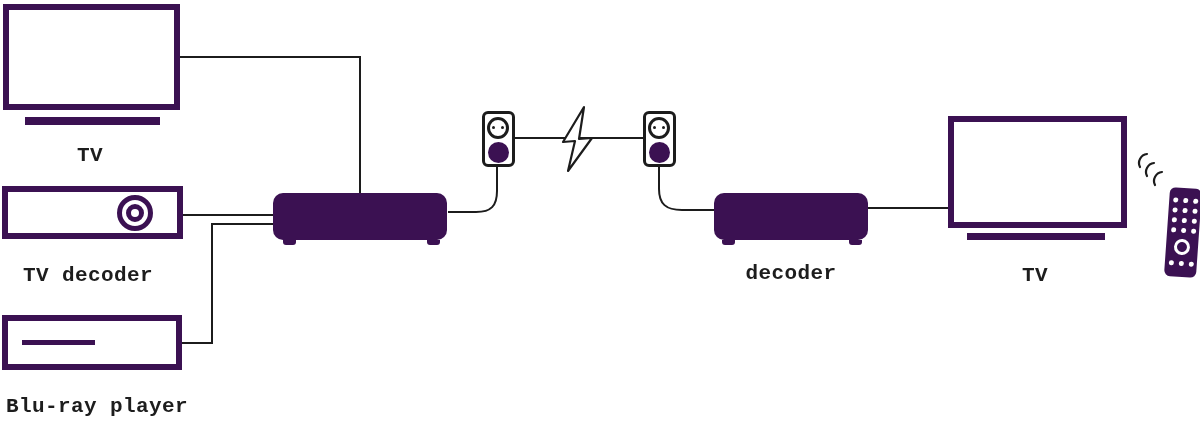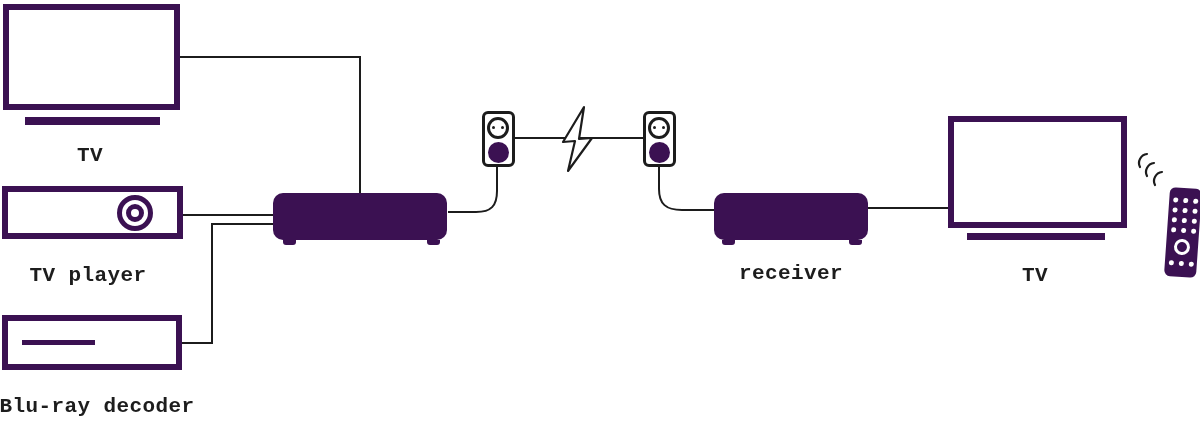--- a/index.html
+++ b/index.html
@@ -59,46 +59,46 @@
     <path class="wave" d="M1162 172 A9 9 0 0 0 1155 185"></path>
   </svg>
 
   <div class="abs frame" style="left:3px;top:4px;width:177px;height:106px;"></div>
   <div class="abs purple" style="left:25px;top:117px;width:135px;height:8px;"></div>
   <span class="label" style="left:90px;top:144px;">TV</span>
 
   <div class="abs frame" style="left:2px;top:186px;width:181px;height:53px;"></div>
   <div class="abs dial" style="left:117px;top:195px;width:36px;height:36px;"></div>
   <div class="abs dial" style="left:126px;top:204px;width:18px;height:18px;"></div>
-  <span class="label" style="left:88px;top:264px;">TV player</span>
+  <span class="label" style="left:88px;top:264px;">TV decoder</span>
 
   <div class="abs frame" style="left:2px;top:315px;width:180px;height:55px;"></div>
   <div class="abs purple" style="left:22px;top:340px;width:73px;height:5px;"></div>
-  <span class="label" style="left:97px;top:395px;">Blu-ray decoder</span>
+  <span class="label" style="left:97px;top:395px;">Blu-ray player</span>
 
   <div class="abs box" style="left:273px;top:193px;width:174px;height:47px;"></div>
   <div class="abs foot" style="left:283px;top:240px;width:13px;height:5px;"></div>
   <div class="abs foot" style="left:427px;top:240px;width:13px;height:5px;"></div>
 
   <div class="abs outlet" style="left:482px;top:111px;width:33px;height:56px;"></div>
   <div class="abs socket-ring" style="left:487px;top:117px;width:22px;height:22px;"></div>
   <div class="abs socket-dot" style="left:492px;top:126px;"></div>
   <div class="abs socket-dot" style="left:501px;top:126px;"></div>
   <div class="abs plug" style="left:488px;top:142px;width:21px;height:21px;"></div>
 
   <div class="abs outlet" style="left:643px;top:111px;width:33px;height:56px;"></div>
   <div class="abs socket-ring" style="left:648px;top:117px;width:22px;height:22px;"></div>
   <div class="abs socket-dot" style="left:653px;top:126px;"></div>
   <div class="abs socket-dot" style="left:662px;top:126px;"></div>
   <div class="abs plug" style="left:649px;top:142px;width:21px;height:21px;"></div>
 
   <div class="abs box" style="left:714px;top:193px;width:154px;height:47px;"></div>
   <div class="abs foot" style="left:722px;top:240px;width:13px;height:5px;"></div>
   <div class="abs foot" style="left:849px;top:240px;width:13px;height:5px;"></div>
-  <span class="label" style="left:791px;top:262px;">receiver</span>
+  <span class="label" style="left:791px;top:262px;">decoder</span>
 
   <div class="abs frame" style="left:948px;top:116px;width:179px;height:112px;"></div>
   <div class="abs purple" style="left:967px;top:233px;width:138px;height:7px;"></div>
   <span class="label" style="left:1035px;top:264px;">TV</span>
 
   <div class="abs remote" style="left:1167px;top:188px;width:32px;height:89px;">
     <div class="dot-row">
         <span class="rdot"></span>
         <span class="rdot"></span>
         <span class="rdot"></span>

